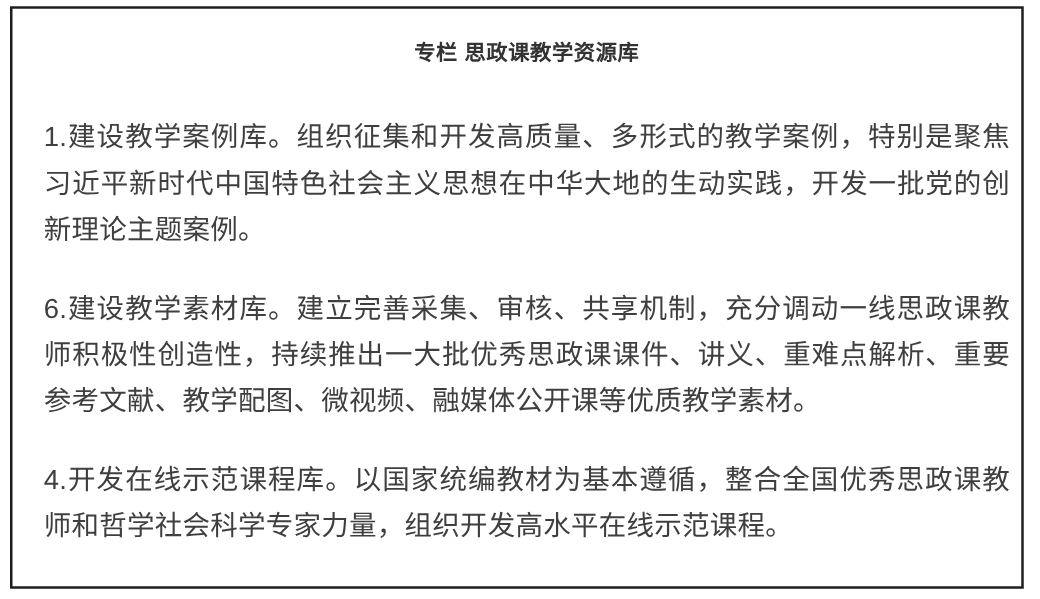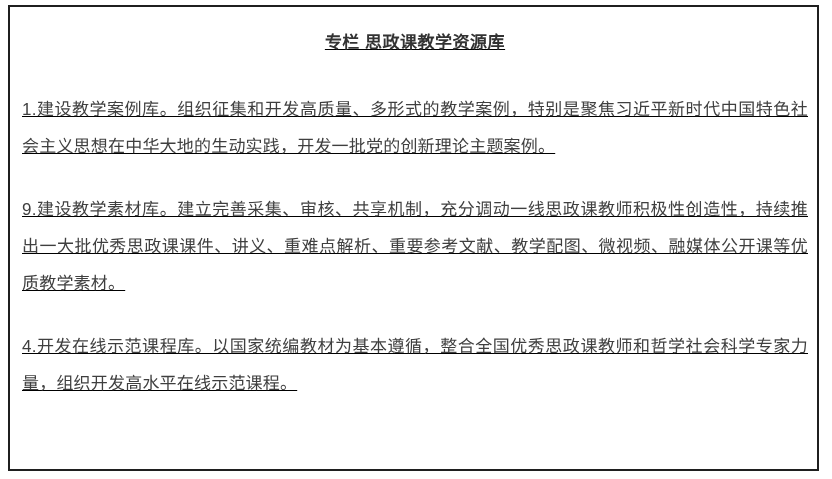--- a/index.html
+++ b/index.html
@@ -17,48 +17,47 @@
     font-family: "Liberation Sans", "DejaVu Sans", sans-serif;
   }
   .page-frame {
     position: absolute;
     left: 8px;
     top: 5px;
     width: 811px;
     height: 466px;
     border: 2px solid var(--border-color);
     background: var(--bg-color);
-    padding: 20px 9px 12px 12px;
-    text-decoration: underline;
+    padding: 20px 9px 12px 25px;
   }
   .doc-title {
     margin-top: 4px;
     margin-bottom: 36px;
     text-align: center;
     font-size: 17px;
     line-height: 24px;
     font-weight: bold;
     color: var(--title-color);
     letter-spacing: 0.5px;
   }
   .doc-paragraph {
-    font-size: 17px;
+    font-size: 22px;
     line-height: 37px;
     color: var(--text-color);
     text-align: justify;
     margin: 26px 0 26px 0;
     letter-spacing: 0.2px;
   }
   .doc-paragraph:first-of-type { margin-top: 0; }
 </style>
 </head>
 <body>
 
 <div class="page-frame">
   <div class="doc-title">专栏 思政课教学资源库</div>
 
   <p class="doc-paragraph">1.建设教学案例库。组织征集和开发高质量、多形式的教学案例，特别是聚焦习近平新时代中国特色社会主义思想在中华大地的生动实践，开发一批党的创新理论主题案例。</p>
 
 
-  <p class="doc-paragraph">9.建设教学素材库。建立完善采集、审核、共享机制，充分调动一线思政课教师积极性创造性，持续推出一大批优秀思政课课件、讲义、重难点解析、重要参考文献、教学配图、微视频、融媒体公开课等优质教学素材。</p>
+  <p class="doc-paragraph">6.建设教学素材库。建立完善采集、审核、共享机制，充分调动一线思政课教师积极性创造性，持续推出一大批优秀思政课课件、讲义、重难点解析、重要参考文献、教学配图、微视频、融媒体公开课等优质教学素材。</p>
 
   <p class="doc-paragraph">4.开发在线示范课程库。以国家统编教材为基本遵循，整合全国优秀思政课教师和哲学社会科学专家力量，组织开发高水平在线示范课程。</p>
 </div>
 
 </body></html>

